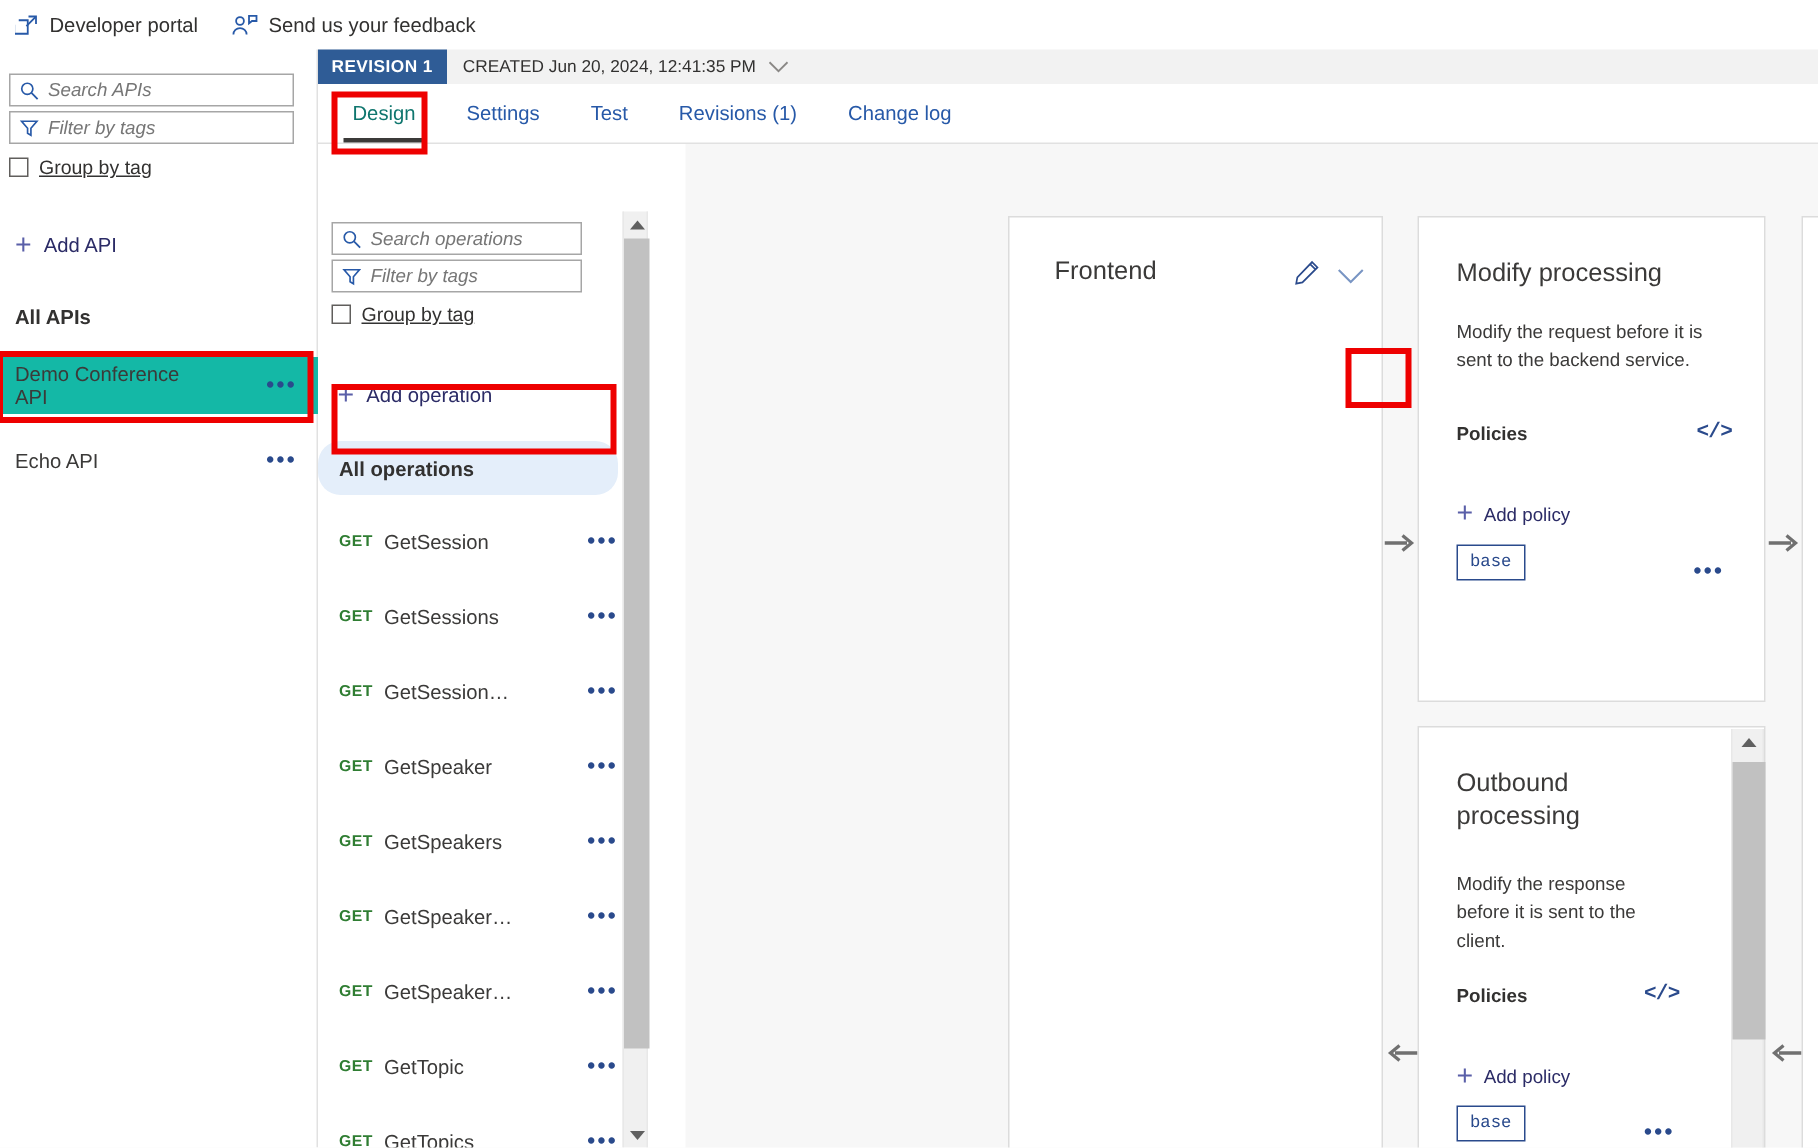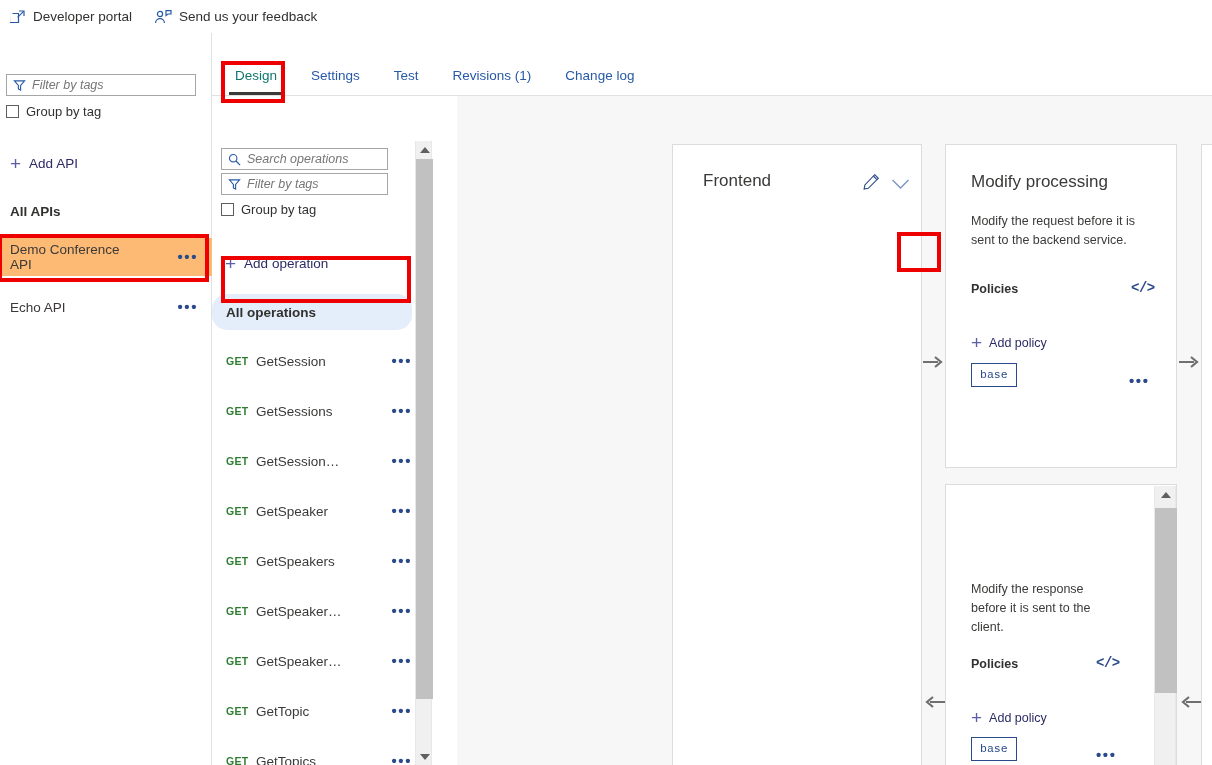--- a/index.html
+++ b/index.html
@@ -31,21 +31,21 @@
   }
   .searchbox {
     position: absolute; height: 22px;
     border: 1px solid #a6a6a6; background: #ffffff;
     display: flex; align-items: center; gap: 6px; padding: 0 6px;
   }
   .searchbox .ph {
     font-style: italic; color: #767676; font-size: 12.5px;
     white-space: nowrap; overflow: hidden;
   }
-  .chk-row { position: absolute; display: flex; align-items: center; gap: 7px; }
+  .chk-row { position: absolute; display: flex; align-items: center; gap: 7px; text-decoration: underline; }
   .chkbox {
     width: 13px; height: 13px; border: 1px solid #605e5c; background: #fff;
     flex: 0 0 auto;
   }
   .chk-row .lbl { font-size: 13px; color: #323130; }
 
   .add-row {
     position: absolute; display: flex; align-items: center; gap: 8px; cursor: pointer;
   }
   .plus {
@@ -55,21 +55,21 @@
 
   .section-title {
     position: absolute; font-weight: bold; font-size: 13.5px; color: #323130;
   }
 
   .api-item {
     position: absolute; left: 0; width: 212px; height: 38px;
     display: flex; align-items: center; justify-content: space-between;
     padding: 0 14px 0 10px; cursor: pointer;
   }
-  .api-item.selected { background: #fdba74; gap: 48px; }
+  .api-item.selected { background: #14b8a6; gap: 48px; }
   .api-item .nm { font-size: 13.5px; color: #3b3a39; }
   .dots {
     color: #2a4a8c; letter-spacing: 1.6px; font-size: 15px; font-weight: bold;
     line-height: 10px;
   }
 
   
   .hl {
     position: absolute; border: 4px solid #ee0000; pointer-events: none; z-index: 40;
   }
@@ -211,20 +211,29 @@
           <path d="M1.6 14c0-2.6 2-4.3 4.4-4.3s4.4 1.7 4.4 4.3" fill="none" stroke="#2759a8" stroke-width="1.2"></path>
           <path d="M12 1.6h5v3.4h-3l-2 1.6V1.6z" fill="none" stroke="#2759a8" stroke-width="1.2"></path>
         </svg>
       </span>
       <span class="lbl">Send us your feedback</span>
     </div>
   </div>
 
   <div class="left-pane">
 
+    <div class="searchbox" style="left:6px; top:16px; width:190px;">
+      <span class="ico">
+        <svg width="13" height="13" viewBox="0 0 14 14">
+          <circle cx="5.6" cy="5.6" r="4" fill="none" stroke="#2759a8" stroke-width="1.2"></circle>
+          <path d="M8.6 8.6L13 13" stroke="#2759a8" stroke-width="1.3" fill="none"></path>
+        </svg>
+      </span>
+      <span class="ph">Search APIs</span>
+    </div>
 
     <div class="searchbox" style="left:6px; top:41px; width:190px;">
       <span class="ico">
         <svg width="13" height="13" viewBox="0 0 14 14">
           <path d="M1.5 2h11l-4.3 5v5l-2.4-1.4V7z" fill="none" stroke="#2759a8" stroke-width="1.2"></path>
         </svg>
       </span>
       <span class="ph">Filter by tags</span>
     </div>
 
@@ -246,20 +255,31 @@
     </div>
 
     <div class="api-item" style="top:255px;">
       <span class="nm">Echo API</span>
       <span class="dots">•••</span>
     </div>
   </div>
 
   <div class="content">
 
+    <div class="rev-bar">
+      <div class="rev-badge">REVISION 1</div>
+      <div class="rev-created">
+        <span>CREATED Jun 20, 2024, 12:41:35 PM</span>
+        <span class="chev-sm ico">
+          <svg width="14" height="9" viewBox="0 0 14 9">
+              <path d="M1 1.5L7 7.5L13 1.5" fill="none" stroke="#8a8886" stroke-width="1.2"></path>
+            </svg>
+        </span>
+      </div>
+    </div>
 
     <div class="tabs">
       <div class="tab active">
           <span>Design</span>
         </div>
       <div class="tab">
           <span>Settings</span>
         </div>
       <div class="tab">
           <span>Test</span>
@@ -388,20 +408,21 @@
         <div class="code-ico" style="left:185px; top:135px;">&lt;/&gt;</div>
         <div class="addpolicy" style="left:25px; top:188px;">
           <span class="plus">+</span>
           <span class="lbl">Add policy</span>
         </div>
         <div class="policy-chip" style="left:25px; top:218px;">base</div>
         <div class="dots-abs" style="left:183px; top:231px;">•••</div>
       </div>
 
       <div class="card" style="left:488px; top:388px; width:232px; height:362px;">
+        <div class="card-title" style="left:25px; top:26px; width:130px;">Outbound processing</div>
         <div class="card-desc" style="left:25px; top:95px; width:140px;">Modify the response before it is sent to the client.</div>
         <div class="row-label" style="left:25px; top:172px;">Policies</div>
         <div class="code-ico" style="left:150px; top:170px;">&lt;/&gt;</div>
         <div class="addpolicy" style="left:25px; top:223px;">
           <span class="plus">+</span>
           <span class="lbl">Add policy</span>
         </div>
         <div class="policy-chip" style="left:25px; top:252px;">base</div>
         <div class="dots-abs" style="left:150px; top:265px;">•••</div>
 

